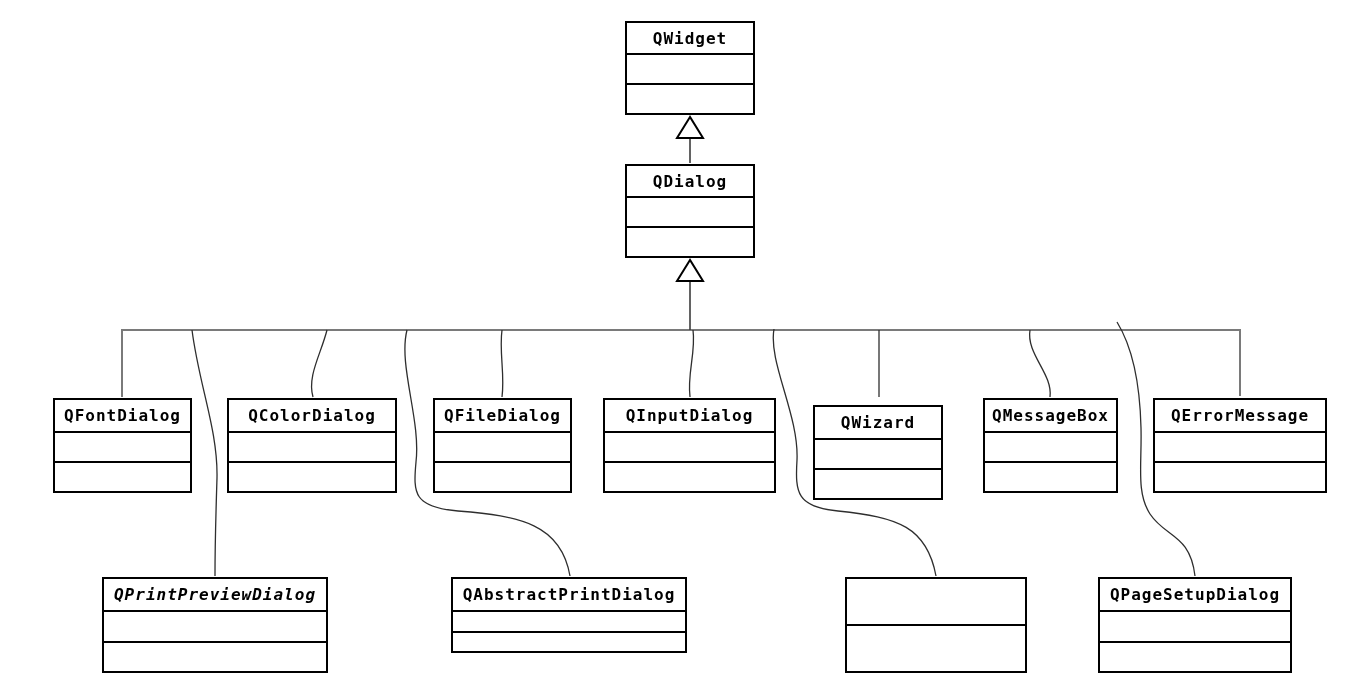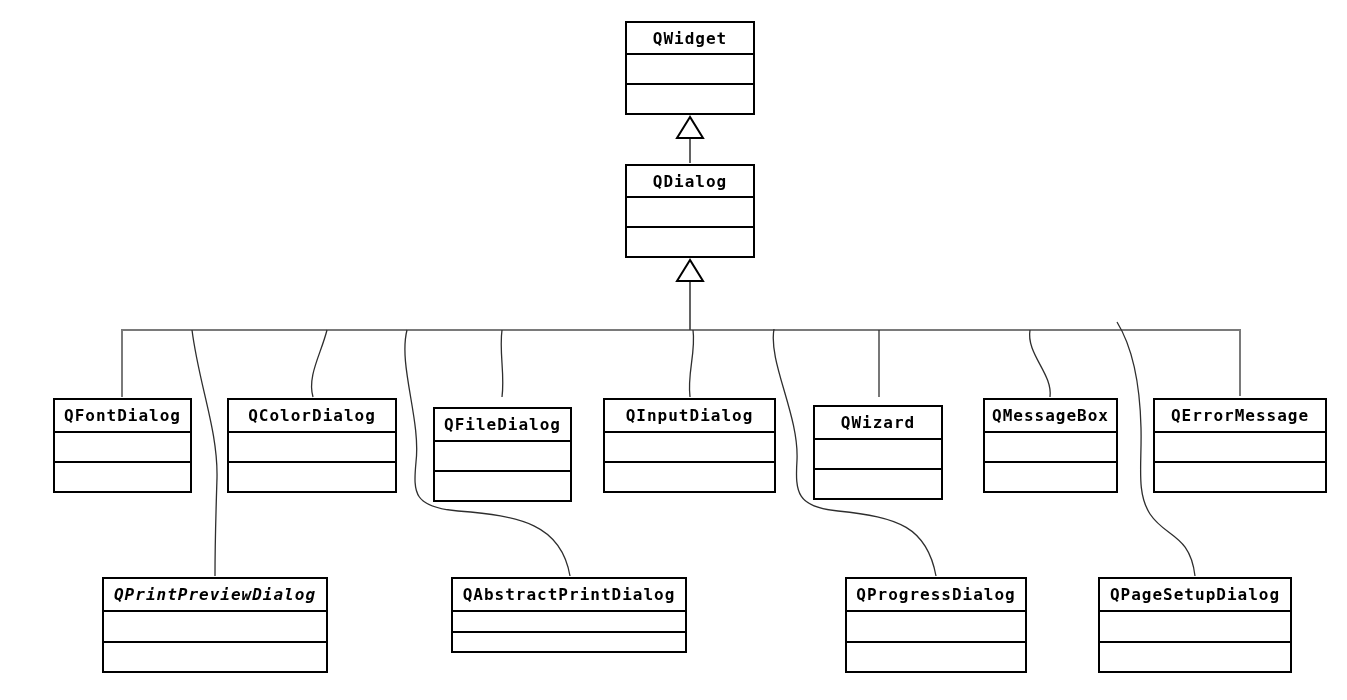--- a/index.html
+++ b/index.html
@@ -49,21 +49,21 @@
     flex: 1 1 0;
   }
   .uml-sec.attrs {
     border-bottom: 2px solid #000000;
   }
   
   #box-qwidget            { left: 625px;  top: 21px;  width: 130px; height: 94px; }
   #box-qdialog            { left: 625px;  top: 164px; width: 130px; height: 94px; }
   #box-qfontdialog        { left: 53px;   top: 398px; width: 139px; height: 95px; }
   #box-qcolordialog       { left: 227px;  top: 398px; width: 170px; height: 95px; }
-  #box-qfiledialog        { left: 433px;  top: 398px; width: 139px; height: 95px; margin-top: 9px; }
+  #box-qfiledialog        { left: 433px;  top: 398px; width: 139px; height: 95px; }
   #box-qinputdialog       { left: 603px;  top: 398px; width: 173px; height: 95px; justify-content: flex-end; }
   #box-qwizard            { left: 813px;  top: 405px; width: 130px; height: 95px; }
   #box-qmessagebox        { left: 983px;  top: 398px; width: 135px; height: 95px; }
   #box-qerrormessage      { left: 1153px; top: 398px; width: 174px; height: 95px; gap: 20px; }
   #box-qprintpreviewdialog  { left: 102px;  top: 577px; width: 226px; height: 96px; font-style: italic; }
   #box-qabstractprintdialog { left: 451px;  top: 577px; width: 236px; height: 76px; }
   #box-qprogressdialog      { left: 845px;  top: 577px; width: 182px; height: 96px; }
   #box-qpagesetupdialog     { left: 1098px; top: 577px; width: 194px; height: 96px; text-align: right; }
   #box-qwidget .uml-title, #box-qdialog .uml-title { height: 32px; }
 </style>
@@ -153,21 +153,20 @@
     <div class="uml-sec"></div>
   </div>
 
   <div class="uml-box" id="box-qabstractprintdialog">
     <div class="uml-title">QAbstractPrintDialog</div>
     <div class="uml-sec attrs"></div>
     <div class="uml-sec"></div>
   </div>
 
   <div class="uml-box" id="box-qprogressdialog">
-    <div class="uml-title">QProgressDialog</div>
     <div class="uml-sec attrs"></div>
     <div class="uml-sec"></div>
   </div>
 
   <div class="uml-box" id="box-qpagesetupdialog">
     <div class="uml-title">QPageSetupDialog</div>
     <div class="uml-sec attrs"></div>
     <div class="uml-sec"></div>
   </div>
 

